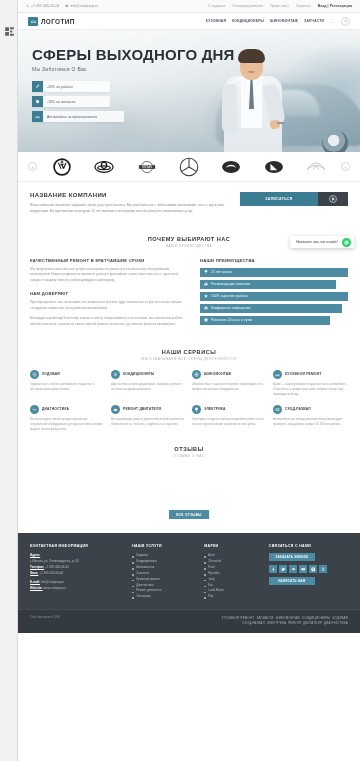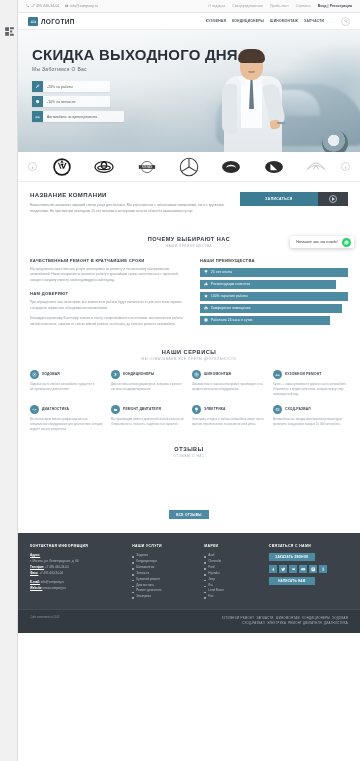--- a/index.html
+++ b/index.html
@@ -343,21 +343,21 @@
       <div class="hp-head"></div>
       <div class="hp-hair"></div>
       <div class="hp-eye l"></div>
       <div class="hp-eye r"></div>
       <div class="hp-mouth"></div>
       <div class="hp-hand"></div>
       <div class="hp-key"></div>
     </div>
 
     <div class="hero-inner">
-      <div class="hero-title">СКИДКА ВЫХОДНОГО ДНЯ</div>
+      <div class="hero-title">СФЕРЫ ВЫХОДНОГО ДНЯ</div>
       <div class="hero-sub">Мы Заботимся О Вас</div>
       <div class="hero-badges">
         <div class="hero-badge">
           <span class="hb-ico">
             <svg viewBox="0 0 24 24">
                 <path d="M21 5.5a5 5 0 01-6.6 4.7L6 18.6 4 16.6l8.4-8.4A5 5 0 0118.5 3L16 5.5 18.5 8 21 5.5z"></path>
               </svg>
           </span>
           <span class="hb-text">-20% на работы</span>
         </div>

